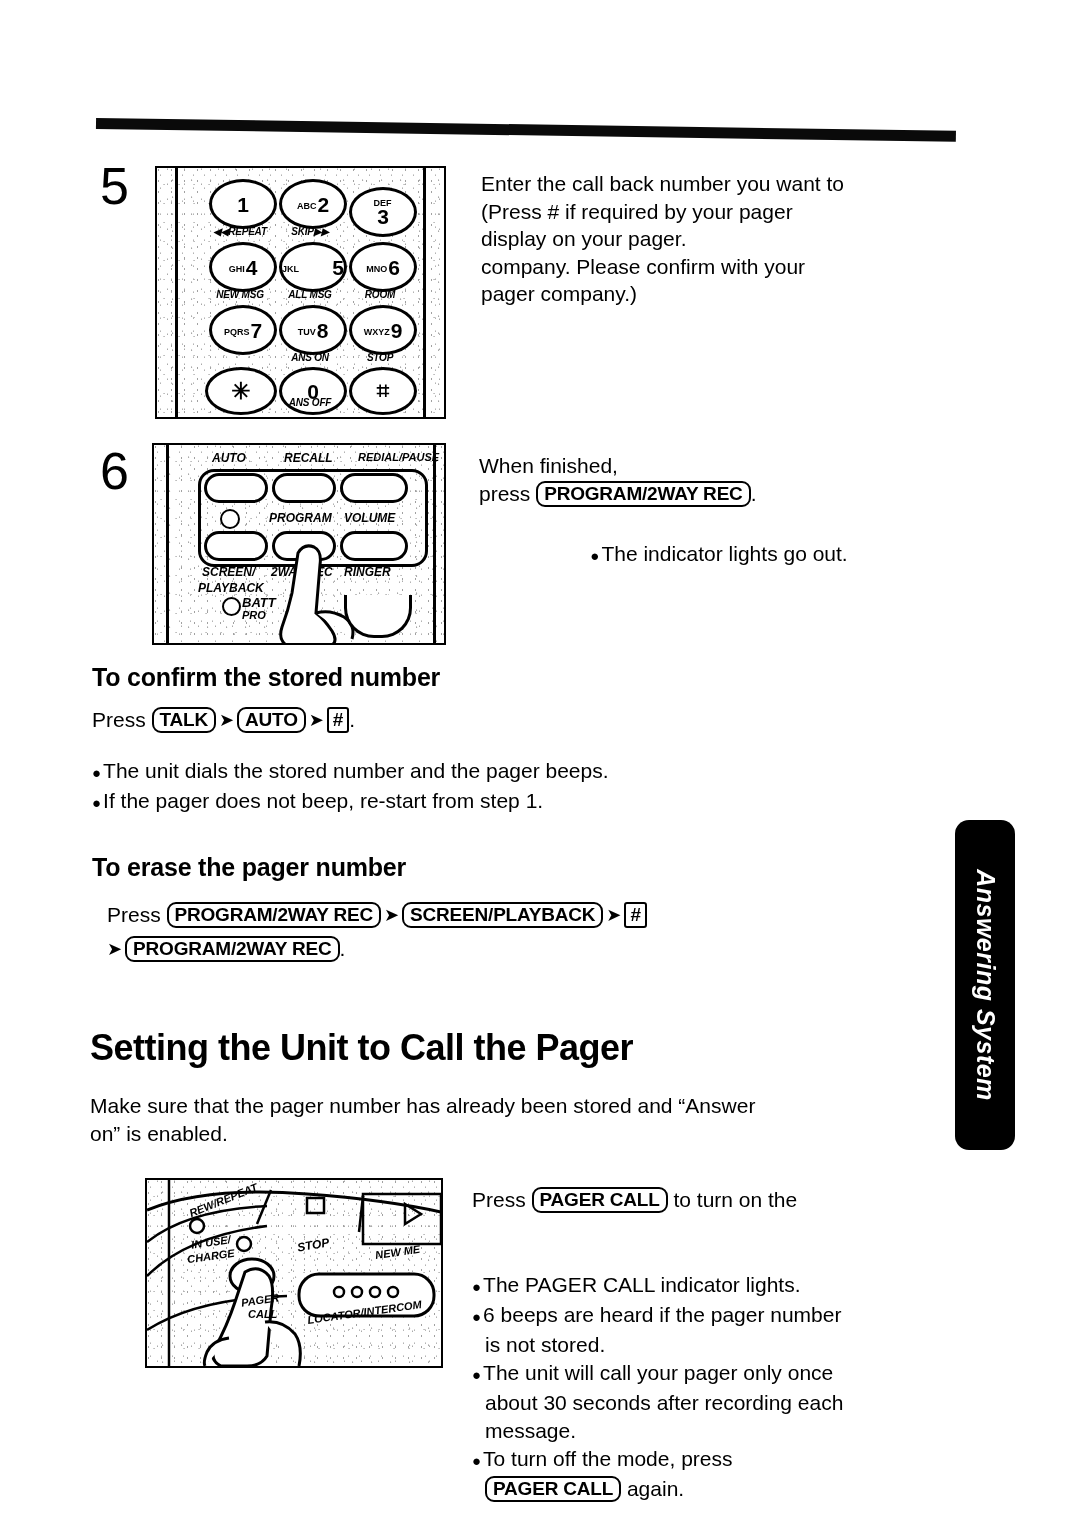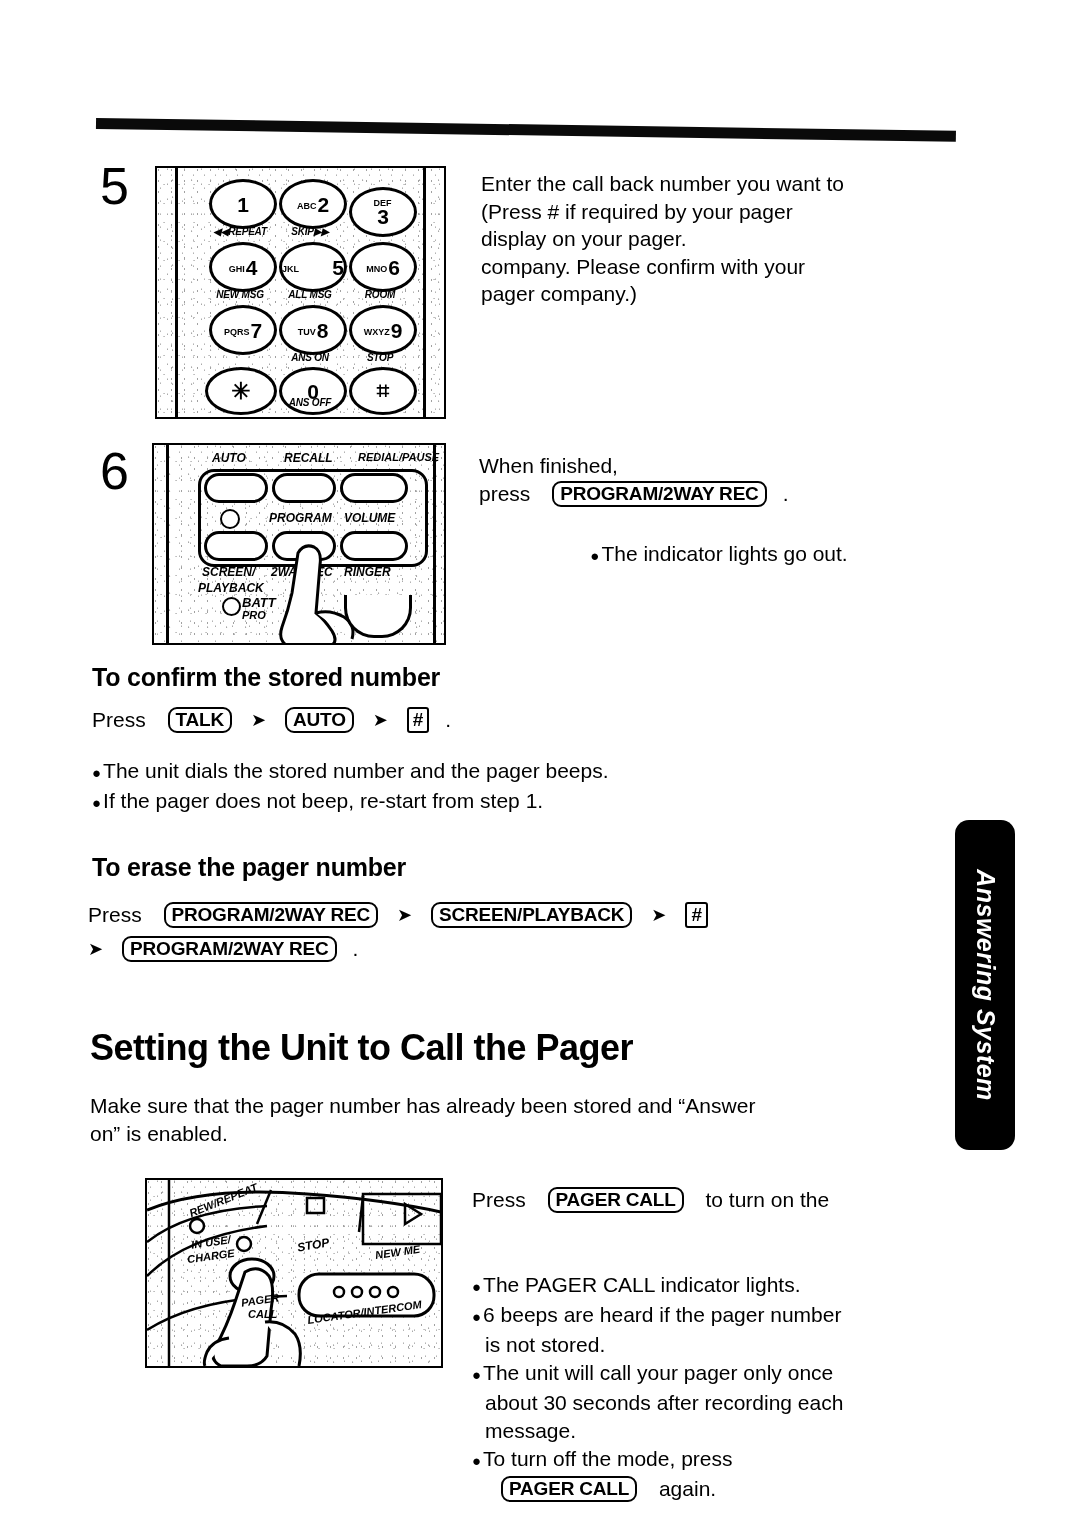--- a/index.html
+++ b/index.html
@@ -76,21 +76,21 @@
   }
   .bullets{position:absolute;font-size:21px;line-height:28px;}
   .bl{display:block;text-indent:-13px;padding-left:13px;}
   .bl::before{content:"\25CF";font-size:15px;margin-right:2px;}
 
   
   .kc{
     display:inline-block;border:2px solid #000;border-radius:9px;
     padding:0 6px;font-weight:700;font-size:19px;line-height:22px;
     vertical-align:1px;letter-spacing:-.2px;white-space:nowrap;
-    margin:0 16px;
+    margin:0 0;
   }
   .kc.sq{border-radius:3px;padding:0 4px;}
   .arw{display:inline-block;font-size:18px;vertical-align:1px;margin:0 3px;}
 
   
   .sidetab{
     position:absolute;left:955px;top:820px;width:60px;height:330px;
     background:#000;border-radius:14px;
   }
   .sidetab span{
@@ -237,21 +237,21 @@
     <span class="kc">TALK</span><span class="arw">➤</span><span class="kc">AUTO</span><span class="arw">➤</span><span class="kc sq">#</span><span>.</span>
   </div>
 
   <div class="bullets" style="left:92px;top:757px;width:640px;">
     <span class="bl">The unit dials the stored number and the pager beeps.</span>
     <span class="bl">If the pager does not beep, re-start from step 1.</span>
   </div>
 
   <div class="h2" style="left:92px;top:853px;">To erase the pager number</div>
 
-  <div class="txt" style="left:88px;top:898px;line-height:33px;width:700px;">
+  <div class="txt" style="left:107px;top:898px;line-height:33px;width:700px;">
     <div>
       <span>Press</span>
       <span class="kc">PROGRAM/2WAY REC</span><span class="arw">➤</span><span class="kc">SCREEN/PLAYBACK</span><span class="arw">➤</span><span class="kc sq">#</span>
     </div>
     <div>
       <span class="arw" style="margin-left:0;">➤</span><span class="kc">PROGRAM/2WAY REC</span><span>.</span>
     </div>
   </div>
 
   <div class="h1" style="left:90px;top:1027px;">Setting the Unit to Call the Pager</div>

